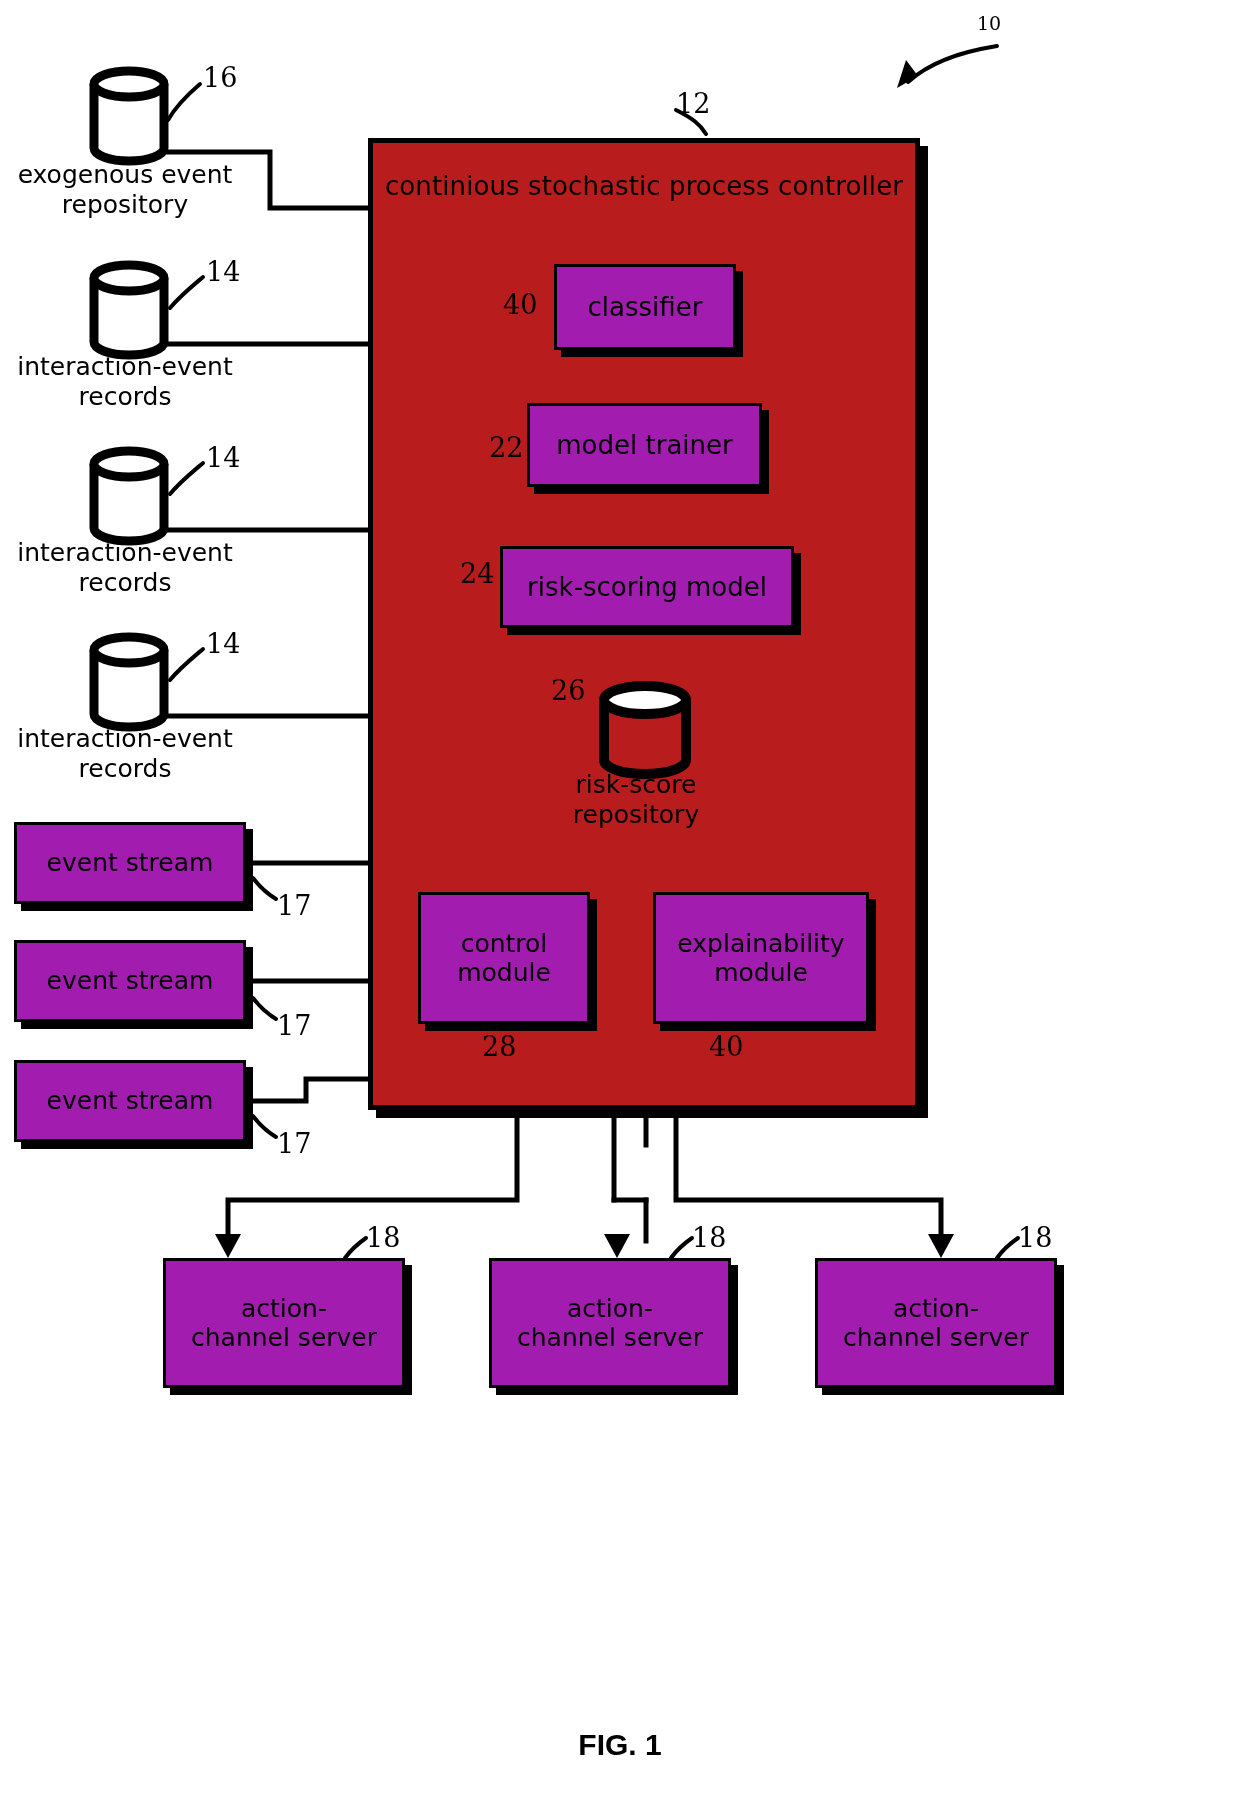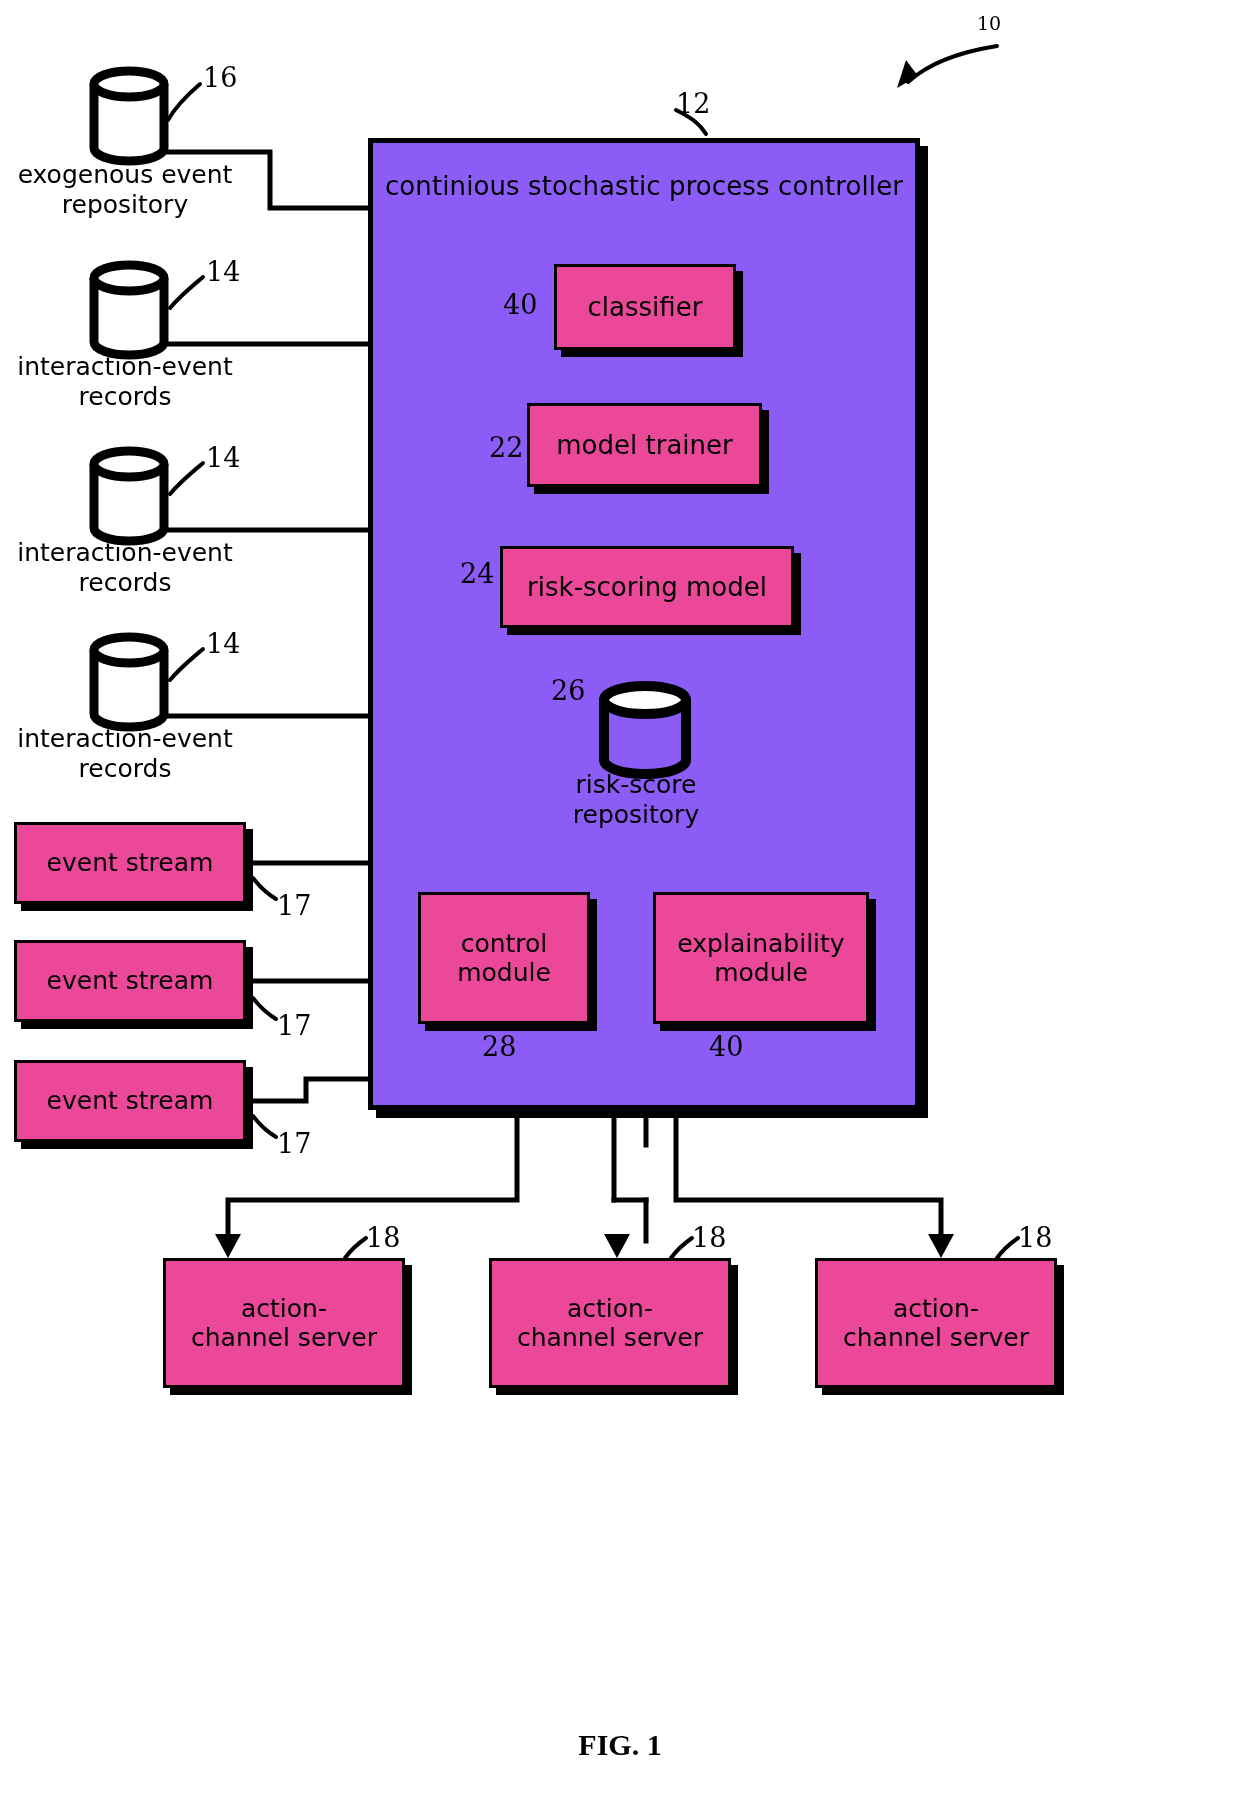--- a/index.html
+++ b/index.html
@@ -24,41 +24,41 @@
     left: 0; top: 0;
     width: 1240px;
     height: 1807px;
     pointer-events: none;
   }
 
   
   .box {
     position: absolute;
     box-sizing: border-box;
-    background: #ec4899;
+    background: #a21caf;
     border: 3px solid #000000;
     box-shadow: 7px 7px 0 0 #000000;
     display: flex;
     align-items: center;
     justify-content: center;
     text-align: center;
     line-height: 1.18;
   }
   .box .lbl { display: block; padding: 0 6px; }
 
   
   #controller-box {
     left: 368px;
     top: 138px;
     width: 552px;
     height: 972px;
     border: 5px solid #000000;
     box-shadow: 8px 8px 0 0 #000000;
     display: block;
-    background: #8b5cf6;
+    background: #b91c1c;
   }
   #controller-title {
     position: absolute;
     left: 0;
     top: 28px;
     width: 100%;
     text-align: center;
     font-size: 26px;
     letter-spacing: 0.1px;
   }
@@ -146,21 +146,21 @@
 
   
   #fig-caption {
     position: absolute;
     left: 0;
     top: 1728px;
     width: 1240px;
     text-align: center;
     font-size: 30px;
     font-weight: bold;
-    font-family: Liberation Serif, serif;
+    font-family: Liberation Sans, sans-serif;
   }
 </style>
 </head>
 <body>
 
 <div id="figure">
 
   <svg id="wires" viewBox="0 0 1240 1807" width="1240" height="1807" aria-hidden="true">
     <g fill="none" stroke="#000000" stroke-width="5" stroke-linecap="square" stroke-linejoin="miter">
 

